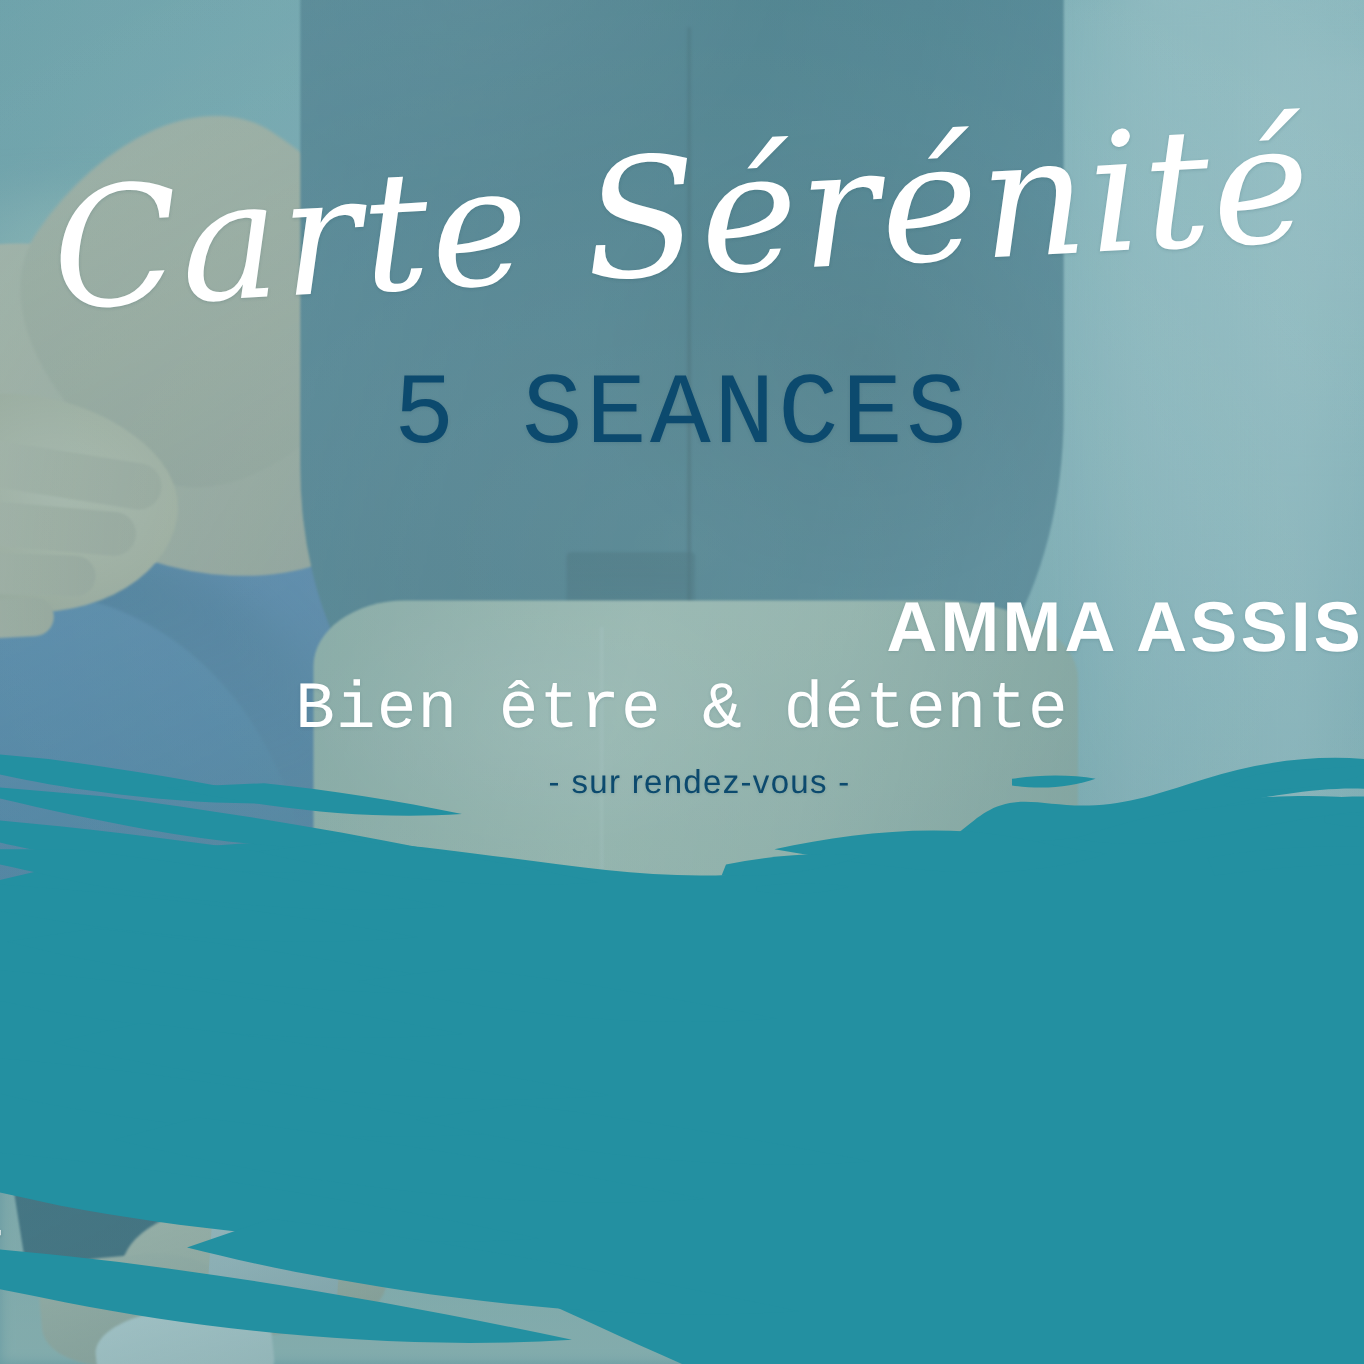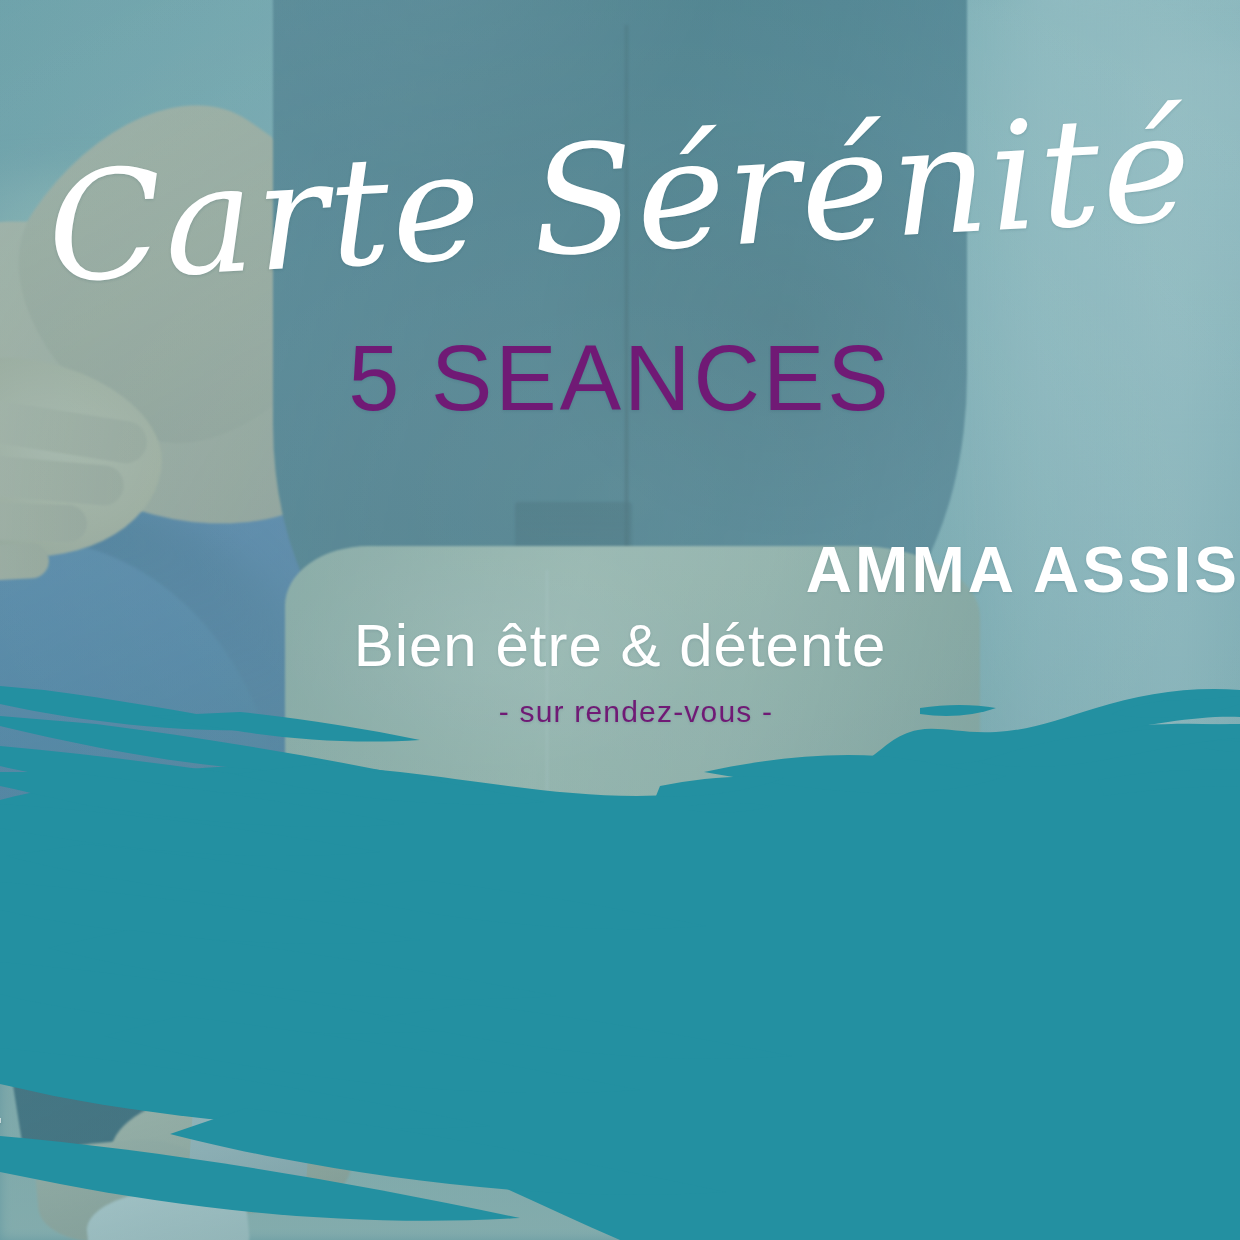--- a/index.html
+++ b/index.html
@@ -395,22 +395,22 @@
     white-space: nowrap;
     text-shadow: 0 1px 3px rgba(30,70,85,.18);
   }
 
   .seances {
     position: absolute;
     left: 0;
     right: 0;
     top: 330px;
     text-align: center;
-    color: #701a75;
-    font-family: Liberation Sans, sans-serif;
+    color: #0c4a6e;
+    font-family: Liberation Mono, monospace;
     font-weight: 300;
     font-size: 92px;
     line-height: 1.05;
     letter-spacing: 3px;
     text-shadow: 0 1px 3px rgba(30,70,85,.15);
   }
 
   .amma {
     position: absolute;
     left: 0;
@@ -426,35 +426,35 @@
     text-shadow: 0 1px 3px rgba(30,70,85,.18);
   }
 
   .tagline {
     position: absolute;
     left: 0;
     right: 0;
     top: 613px;
     text-align: center;
     color: #ffffff;
-    font-family: Liberation Sans, sans-serif;
+    font-family: Liberation Mono, monospace;
     font-weight: 300;
     font-size: 60px;
     line-height: 1.1;
     letter-spacing: 1px;
     text-shadow: 0 1px 3px rgba(30,70,85,.15);
   }
 
   .rdv {
     position: absolute;
     left: 0;
     right: 0;
     top: 695px;
     text-align: center;
-    color: #701a75;
+    color: #0c4a6e;
     font-family: "Liberation Sans", sans-serif;
     font-weight: 300;
     font-size: 30px;
     letter-spacing: 1.2px;
     text-shadow: 0 1px 3px rgba(30,70,85,.15);
     padding-left: 32px;
   }
 
   
   .contact {

